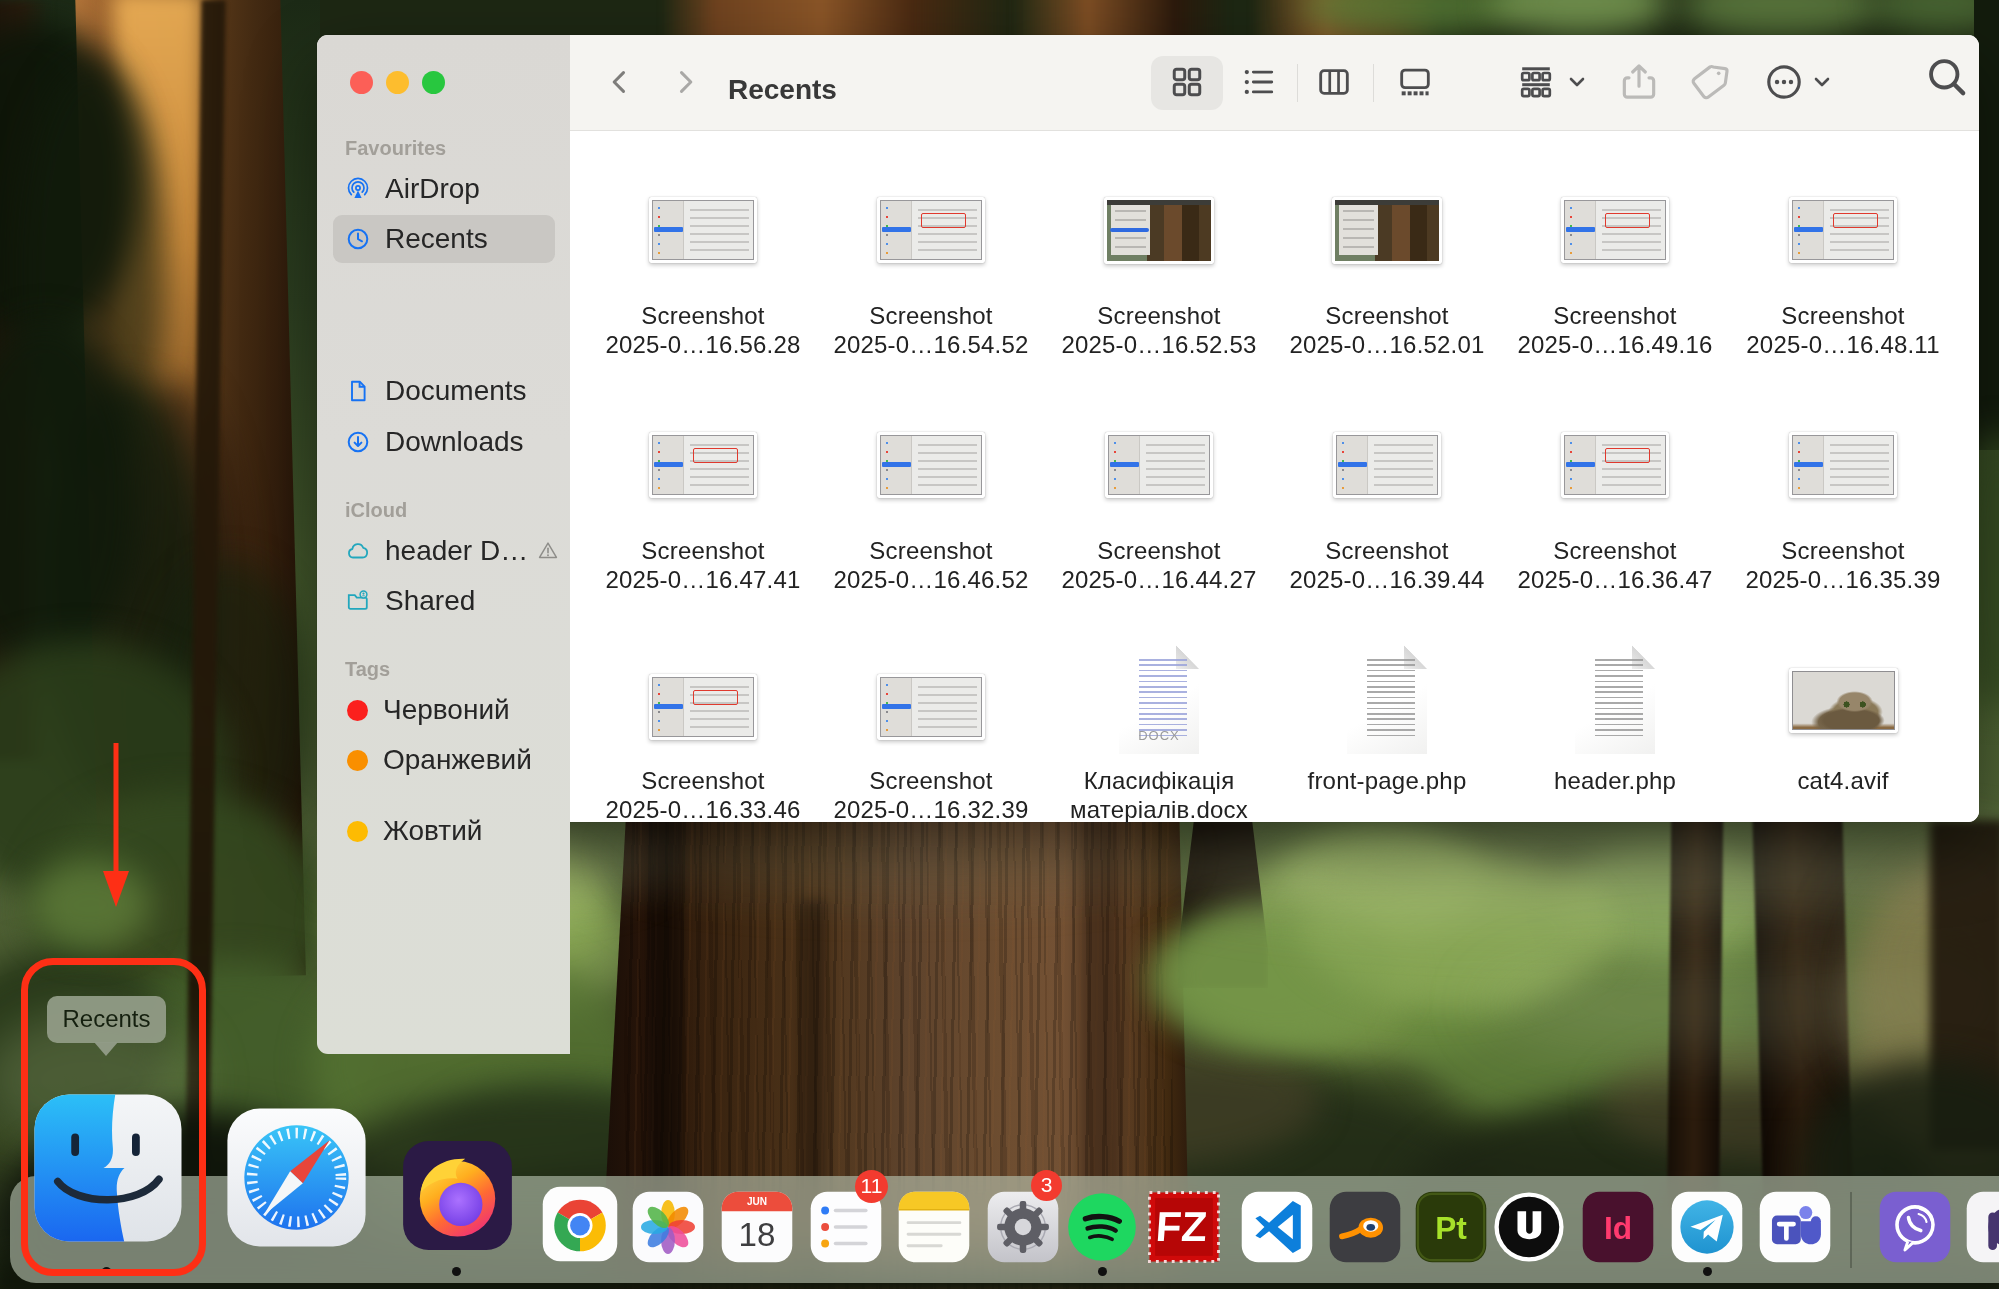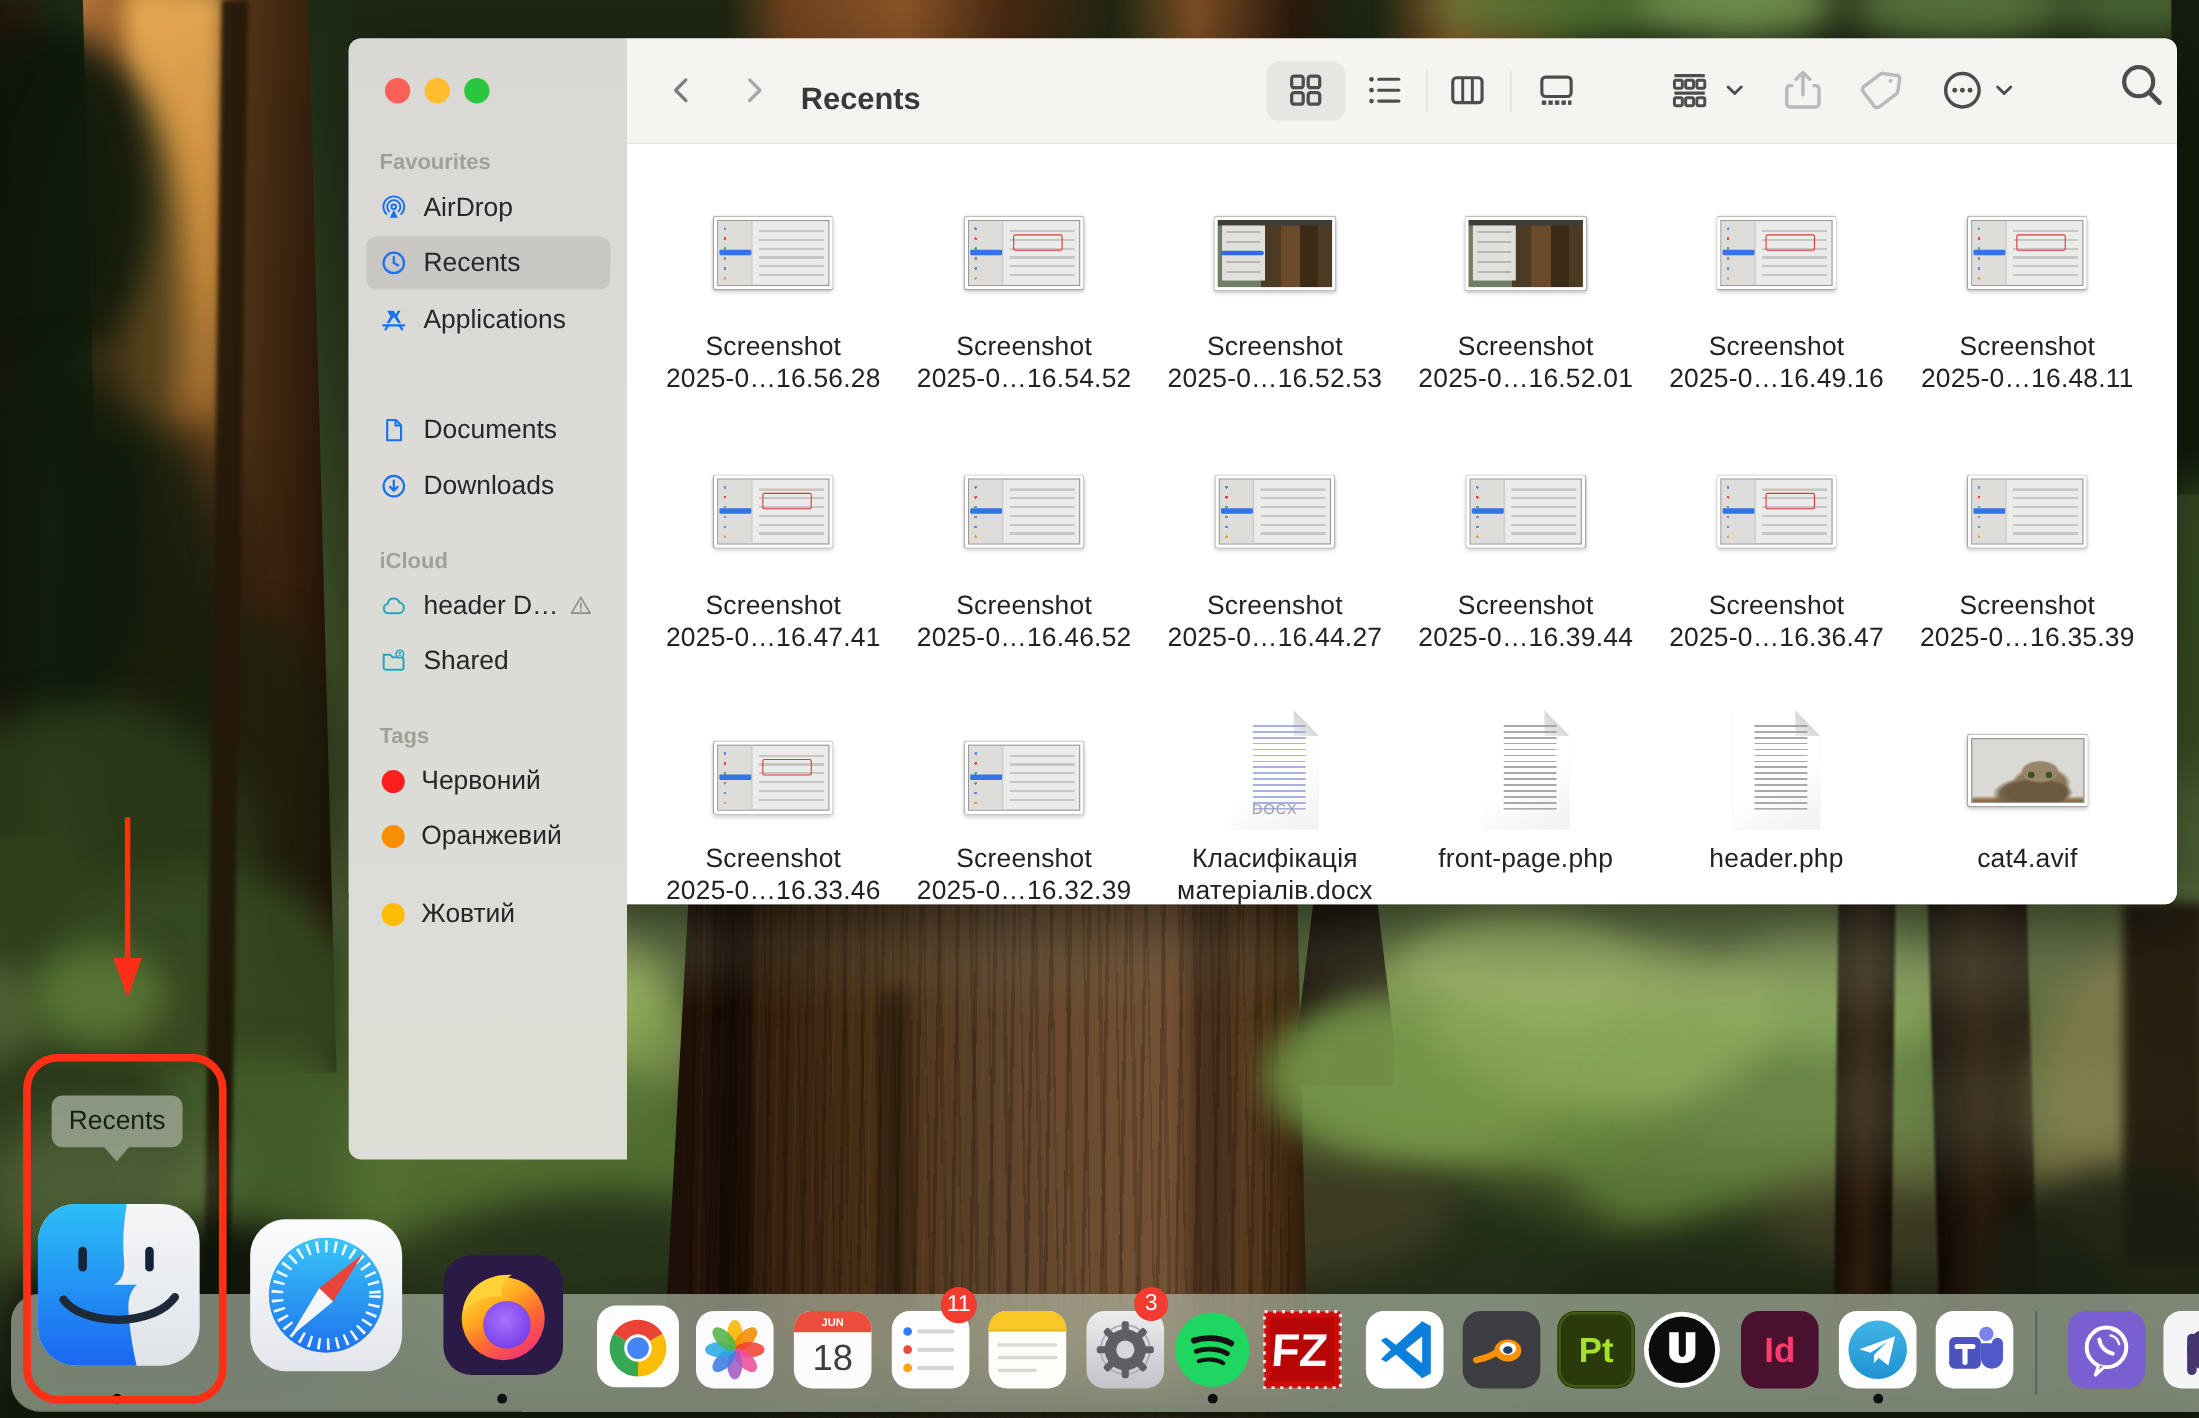--- a/index.html
+++ b/index.html
@@ -17,21 +17,21 @@
  background:#fff;box-shadow:0 30px 70px rgba(0,0,0,.45),0 0 1px rgba(0,0,0,.4)}
 #sidebar{position:absolute;left:0;top:0;width:253px;height:1019px;
  border-radius:11px 0 0 11px;background:linear-gradient(180deg,#dad8d4,#dcdbd7 40%,#dcded6)}
 #toolbar{position:absolute;left:253px;top:0;right:0;height:96px;border-radius:0 11px 0 0;
  background:#f5f4f1;border-bottom:1px solid #e2e1de}
 #content{position:absolute;left:253px;top:97px;right:0;bottom:0;border-radius:0 0 11px 0;background:#fff}
 .tl{position:absolute;top:36px;width:23px;height:23px;border-radius:50%}
 .shead{position:absolute;left:28px;font-weight:700;font-size:20px;color:#a29f99}
 .srow{position:absolute;left:16px;width:222px;height:48px;display:flex;align-items:center}
 .srow .sic{width:24px;height:24px;margin-left:13px;flex:none}
-.srow .stx{margin-left:15px;font-size:24px;color:#262626;white-space:nowrap}
+.srow .stx{margin-left:15px;font-size:28px;color:#262626;white-space:nowrap}
 .sel-row{background:#c9c7c3;border-radius:9px}
 .dot{width:21px;height:21px;border-radius:50%;margin-left:14px;flex:none}
 
 .tbtx{position:absolute;font-weight:700;font-size:28px;color:#383838}
 .tico{position:absolute}
 
 .lab{position:absolute;width:226px;text-align:center;font-size:24px;line-height:29px;color:#222;letter-spacing:0.2px}
 .th{position:absolute;background:#fff;border-radius:2px;
  box-shadow:0 0 1px rgba(0,0,0,.35),0 2px 4px rgba(0,0,0,.22);padding:3px}
 .scr{position:absolute;inset:3px;border:1px solid #98979a;background:#ebebe9;overflow:hidden}
@@ -191,27 +191,20 @@
             <path d="M12 13.6l3.6 7.4h-7.2z" fill="#1672f3"></path>
           </svg></span>
         <span class="stx">AirDrop</span>
       </div>
  <div class="srow sel-row" style="top:180px">
         <span class="sic"><svg width="24" height="24" viewBox="0 0 24 24">
             <circle cx="12" cy="12" r="9.3" fill="none" stroke="#1672f3" stroke-width="2"></circle>
             <path d="M12 6.6V12l4 2.3" fill="none" stroke="#1672f3" stroke-width="2" stroke-linecap="round"></path>
           </svg></span>
         <span class="stx">Recents</span>
-      </div>
- <div class="srow" style="top:232px">
-        <span class="sic"><svg width="24" height="24" viewBox="0 0 24 24">
-            <path d="M12 2.6l1.8 3.1 1.8-3.1h2.5l-3 5.2 3.4 5.9h-2.6L12 7.9l-3.9 5.8H5.5l3.4-5.9-3-5.2h2.5z" fill="#1672f3" transform="translate(0 1)"></path>
-            <path d="M2.5 16.8h19M4.5 20.5l2.5-4M19.5 20.5l-2.5-4" stroke="#1672f3" stroke-width="2" stroke-linecap="round" fill="none"></path>
-          </svg></span>
-        <span class="stx">Applications</span>
       </div>
  <div class="srow" style="top:332px">
         <span class="sic"><svg width="24" height="24" viewBox="0 0 24 24">
             <path d="M6 2.8h8l4.6 4.8v13.6H6z" fill="none" stroke="#1672f3" stroke-width="1.9" stroke-linejoin="round"></path>
             <path d="M13.6 3.2v4.6h4.6" fill="none" stroke="#1672f3" stroke-width="1.9"></path>
           </svg></span>
         <span class="stx">Documents</span>
       </div>
  <div class="srow" style="top:383px">
         <span class="sic"><svg width="24" height="24" viewBox="0 0 24 24">

